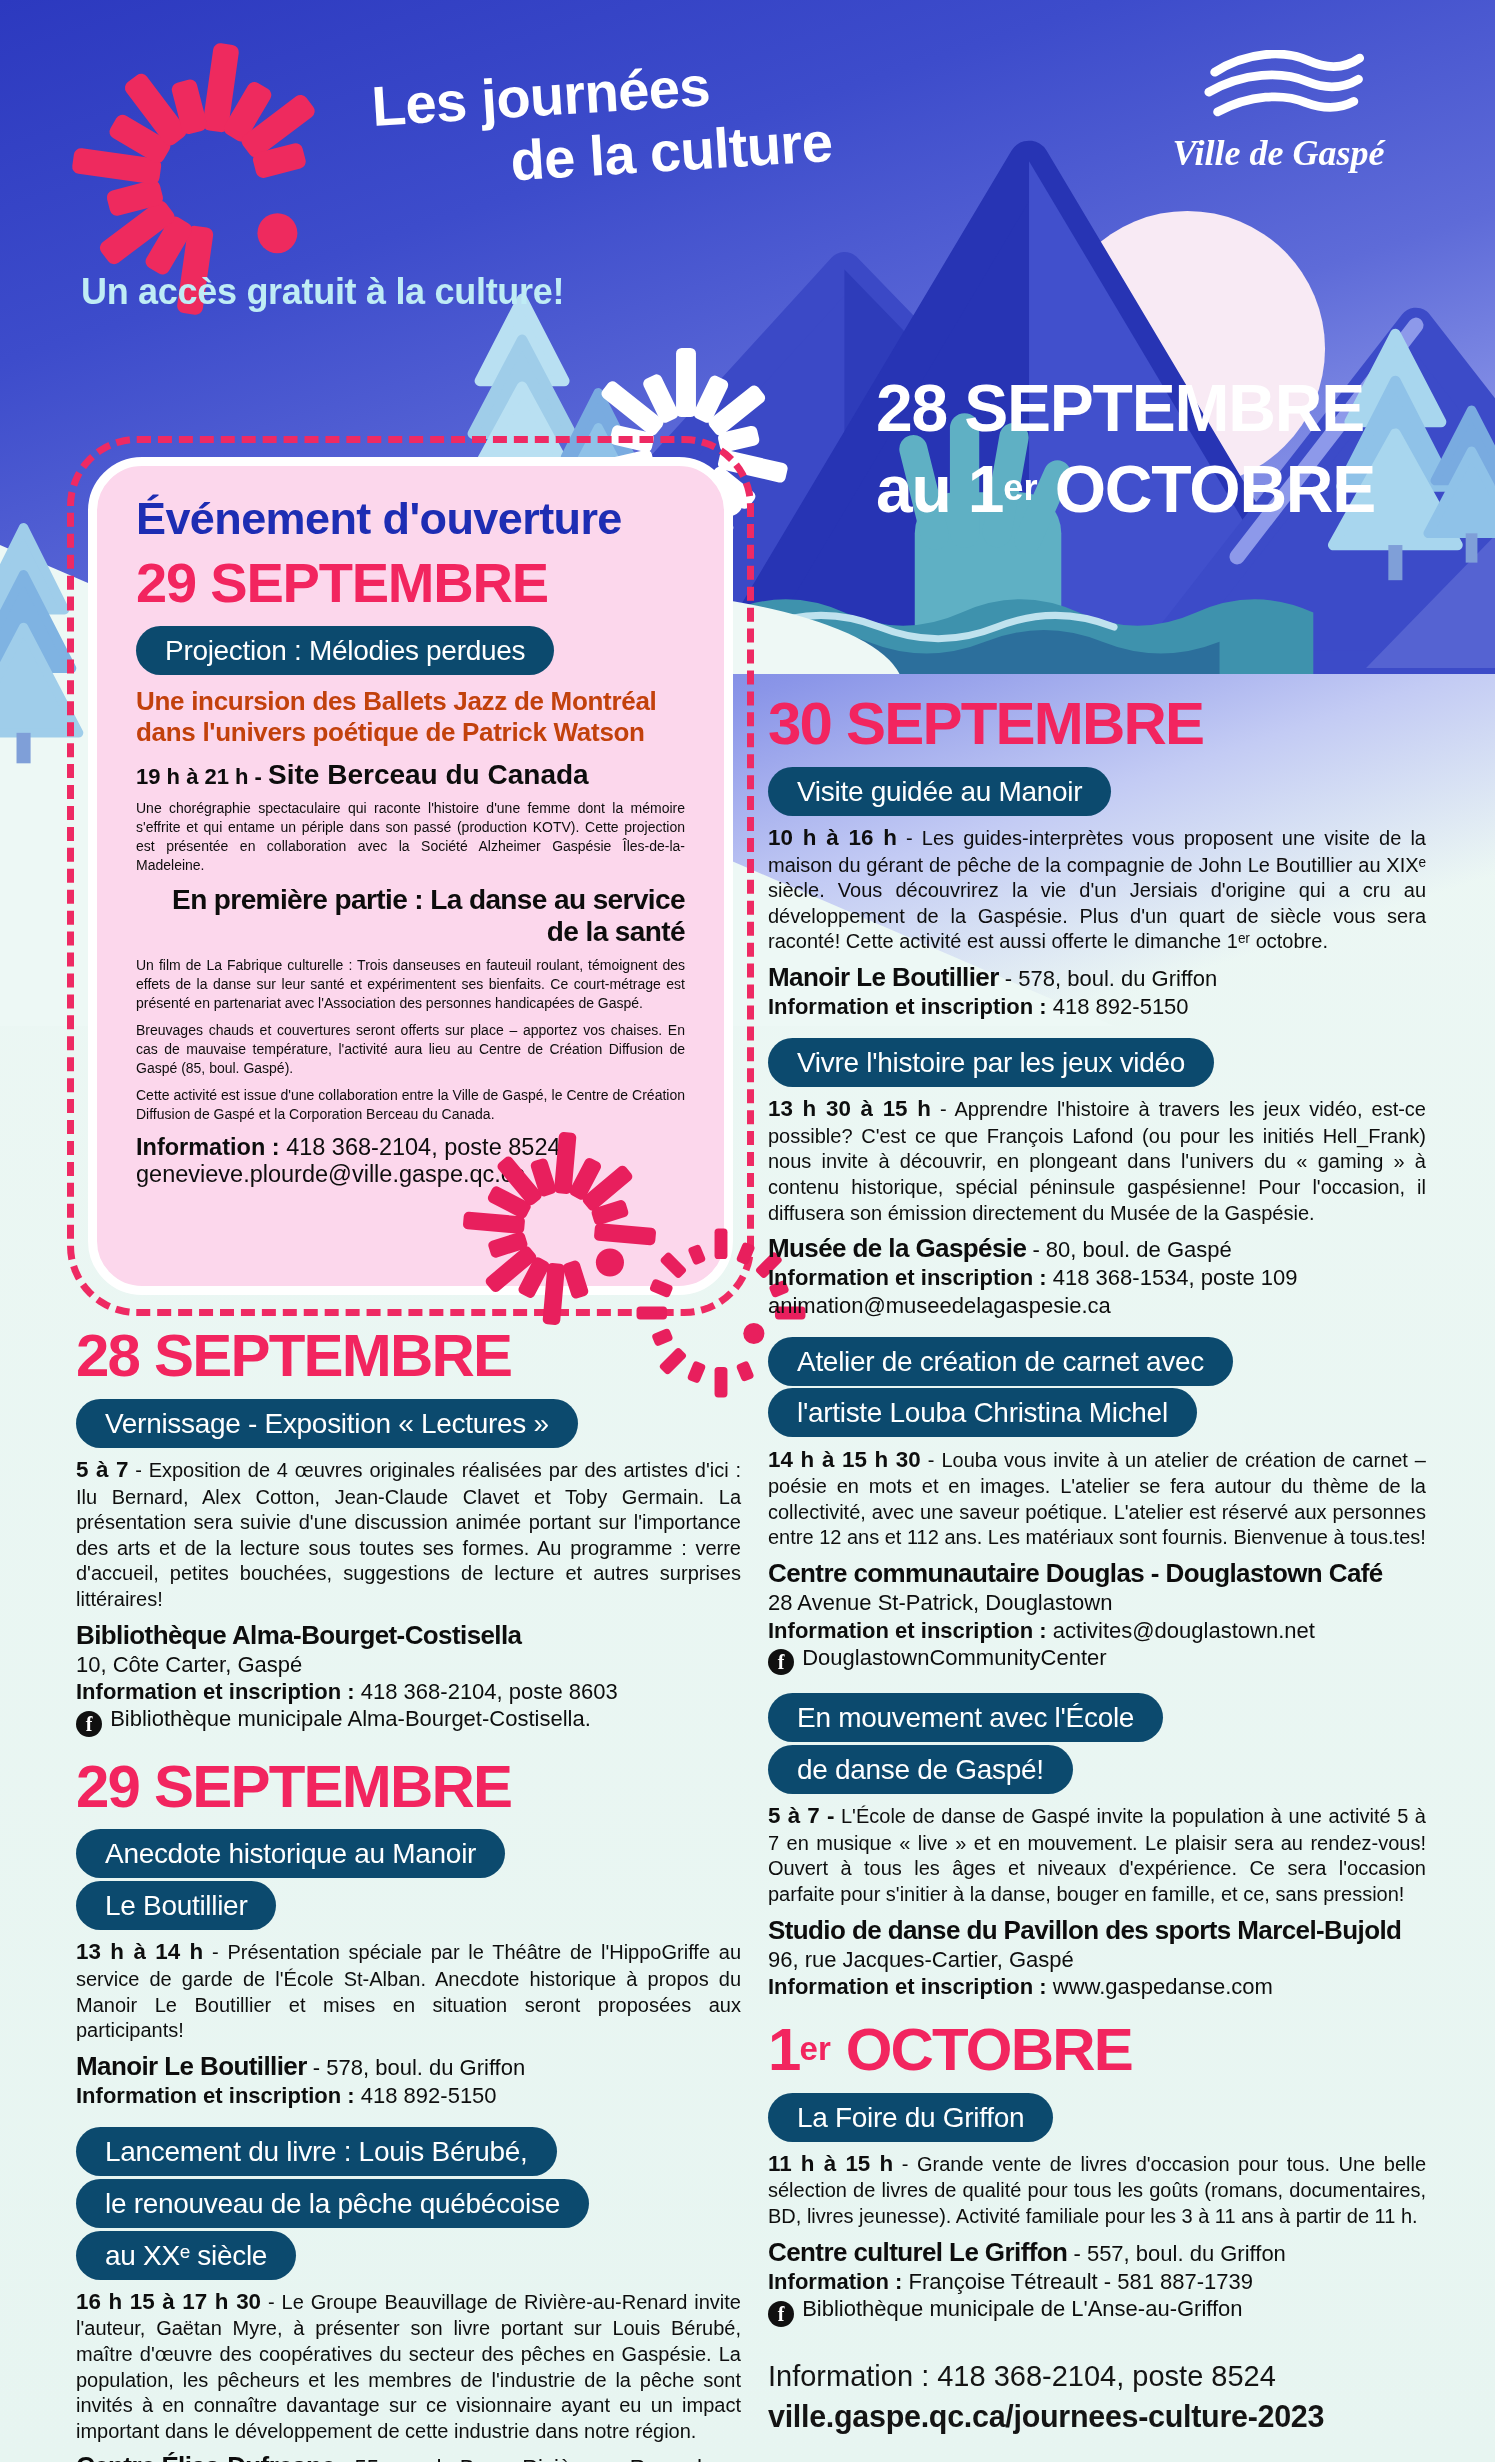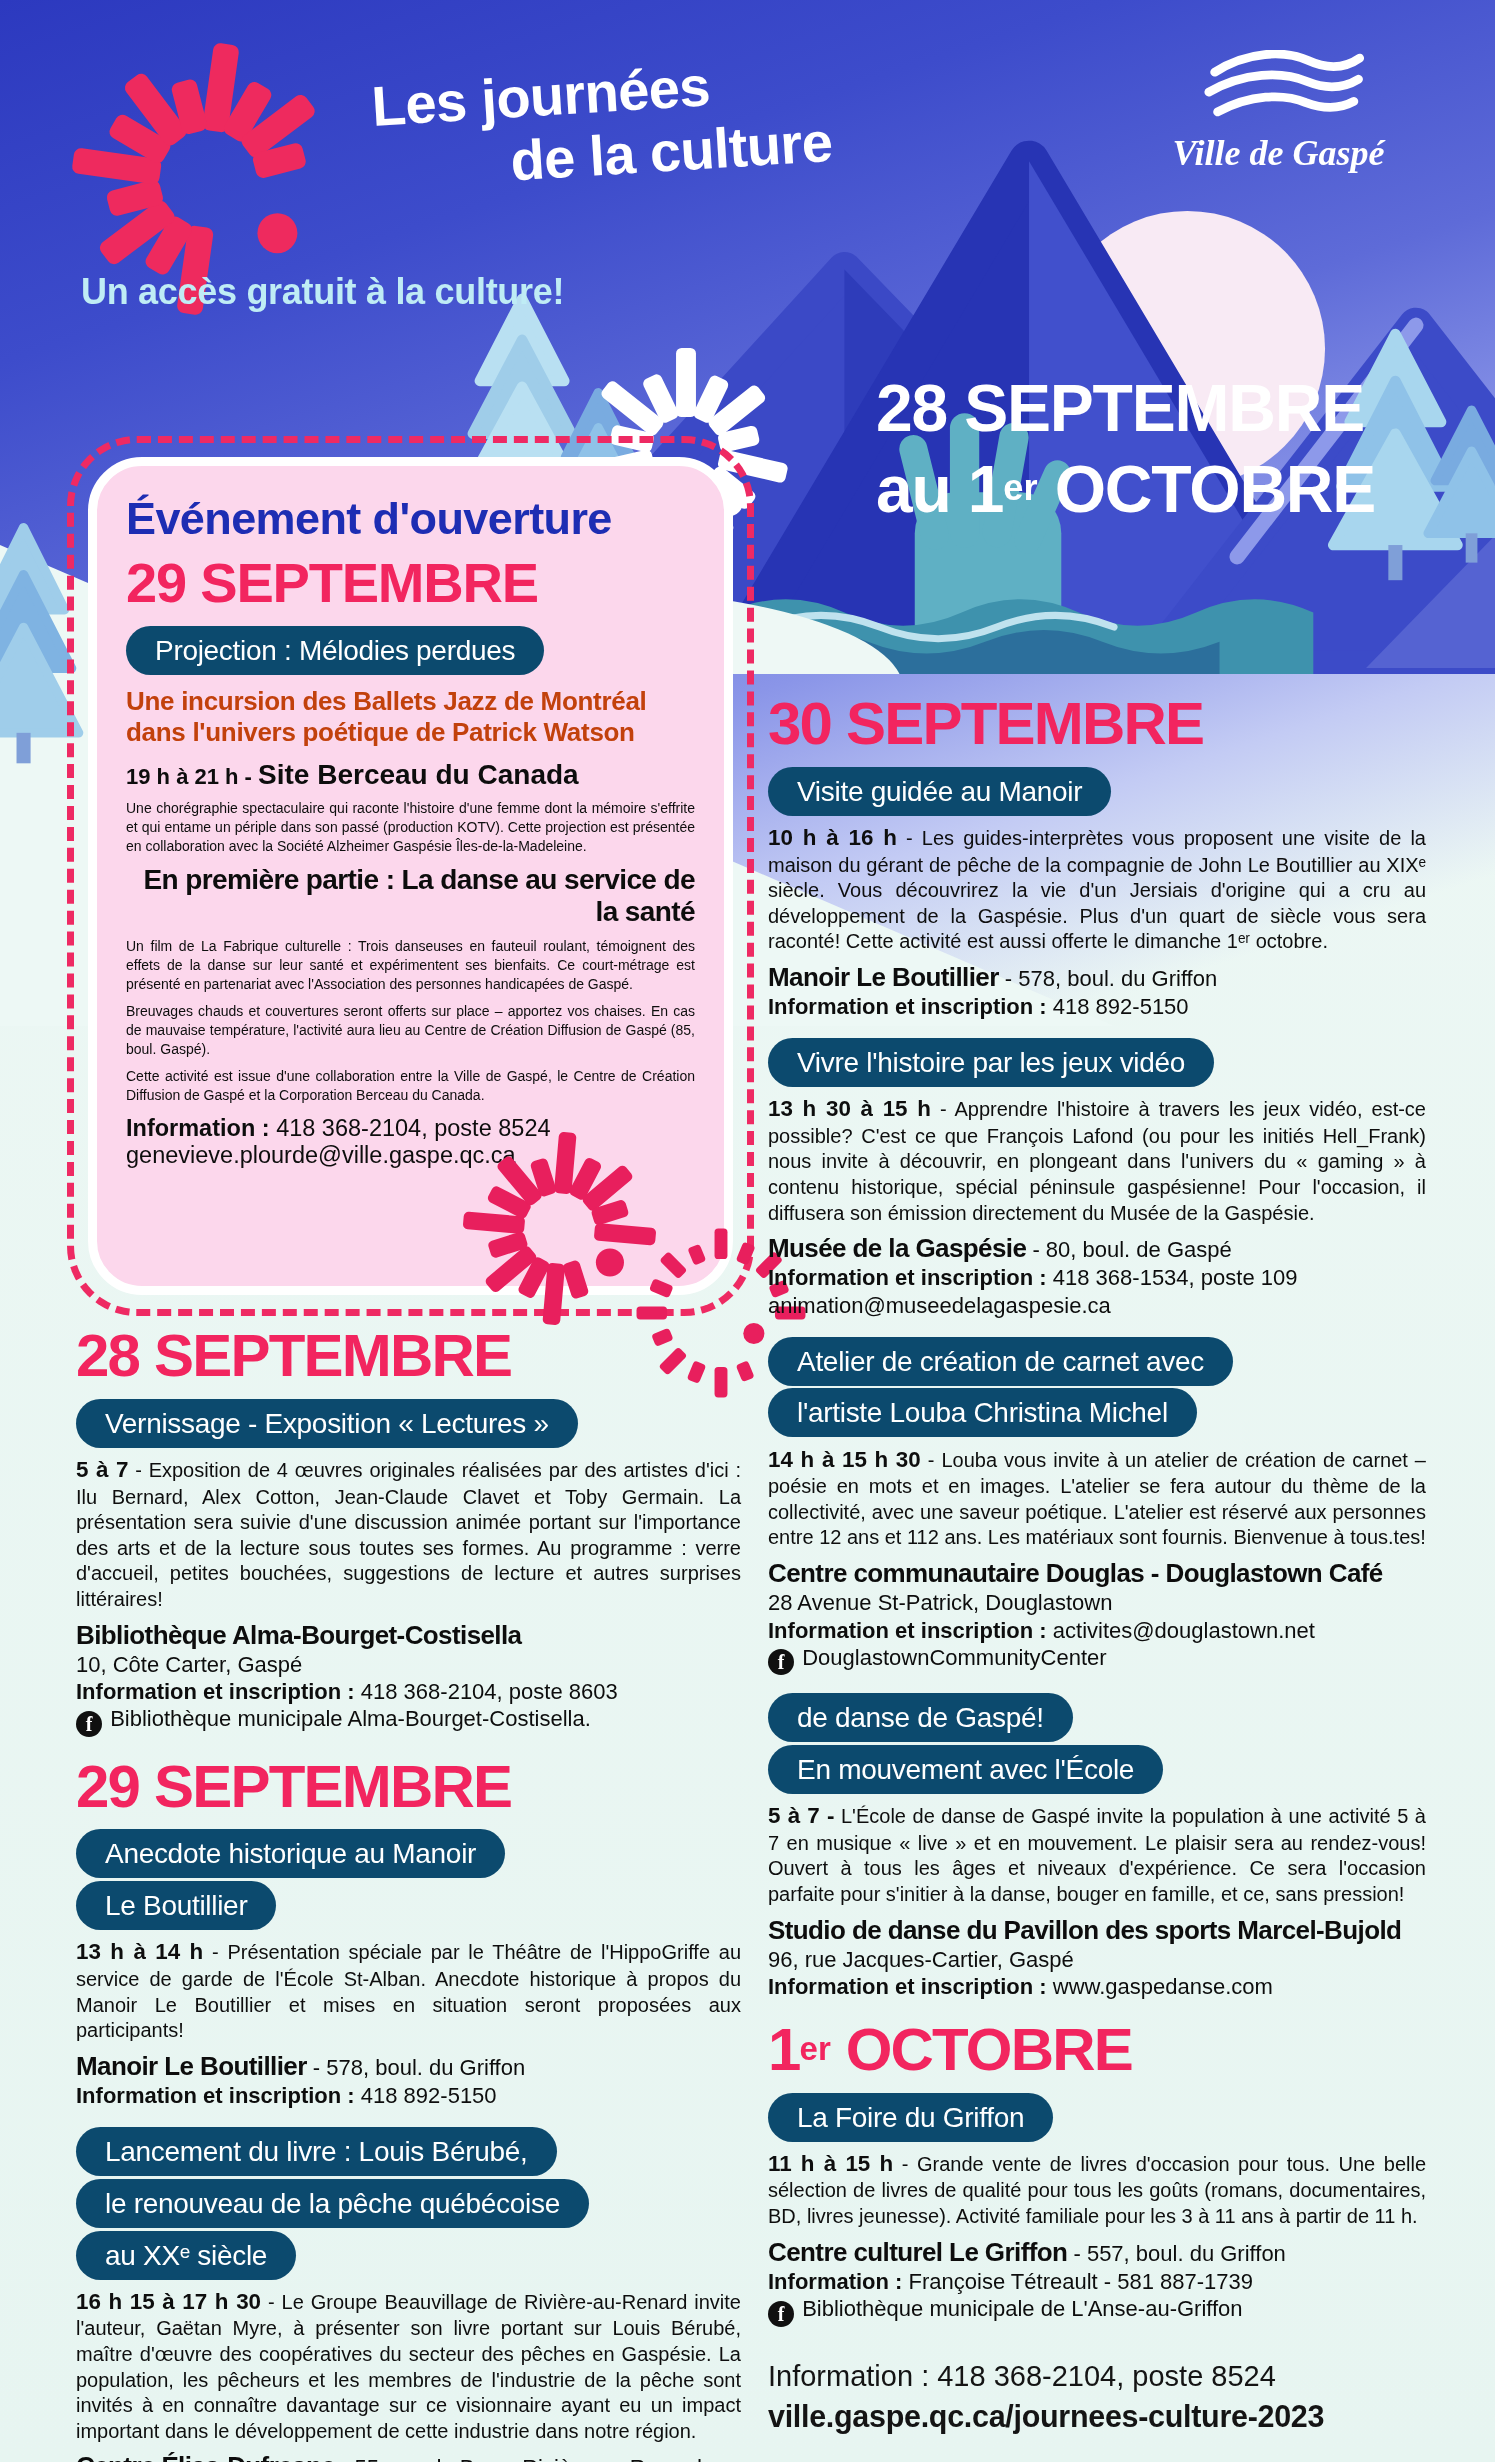--- a/index.html
+++ b/index.html
@@ -20,21 +20,21 @@
   .logo-title .l2{margin-left:135px;}
   .tagline{position:absolute;left:81px;top:271px;z-index:7;font-weight:700;font-size:36px;color:#bfecf5;letter-spacing:-0.3px;}
   .city-logo{position:absolute;left:1132px;top:50px;width:293px;z-index:7;text-align:center;color:#fff;}
   .city-logo .name{font-family:"Liberation Serif","DejaVu Serif",serif;font-style:italic;font-weight:700;font-size:36px;margin-top:3.5px;white-space:nowrap;}
   .dates{position:absolute;left:876px;top:368px;z-index:7;color:#fff;font-weight:700;font-size:66px;line-height:1.22;letter-spacing:-1.2px;white-space:nowrap;}
   .dates sup{font-size:55%;vertical-align:28%;letter-spacing:0;}
   
   .pb-wrap{position:absolute;left:88px;top:457px;width:645px;height:838px;z-index:5;}
   .pb-dash{position:absolute;left:-21px;top:-21px;right:-21px;bottom:-21px;border:7.6px dashed #ee2a63;border-radius:70px;}
   .pb{position:absolute;left:0;top:0;right:0;bottom:0;background:#fcd7ec;border:9.4px solid #ffffff;border-radius:54px;
-      padding:27px 29px;box-sizing:border-box;}
+      padding:27px 39px;box-sizing:border-box;}
   .ev-title{color:#1d2db3;font-weight:700;font-size:45px;letter-spacing:-0.6px;}
   .ev-date{color:#f2255f;font-weight:700;font-size:56px;letter-spacing:-1.2px;margin-top:4.7px;}
   .pill{display:inline-block;background:#0c4a6e;color:#fff;font-weight:400;font-size:28px;line-height:49px;
         padding:0 29px;border-radius:41px;letter-spacing:-0.3px;white-space:nowrap;}
   .pb .pill{margin-top:11.7px;}
   .pb-sub{color:#c2410c;font-weight:700;font-size:26px;line-height:1.18;margin-top:10.6px;letter-spacing:-0.3px;}
   .pb-when{margin-top:11.7px;font-size:22px;color:#0d0d0d;font-weight:700;}
   .pb-when .site{font-size:28px;}
   .pb p.body{margin:8.2px 0 0 0;}
   .body{font-size:14px;line-height:1.36;color:#0e0e0e;text-align:justify;}
@@ -314,22 +314,22 @@
       </div>
       <p class="body"><span class="lead">14 h à 15 h 30</span> <span>- Louba vous invite à un atelier de création de carnet – poésie en mots et en images. L'atelier se fera autour du thème de la collectivité, avec une saveur poétique. L'atelier est réservé aux personnes entre 12 ans et 112 ans. Les matériaux sont fournis. Bienvenue à tous.tes!</span></p>
       <div class="venue"><span class="vname">Centre communautaire Douglas - Douglastown Café</span></div>
       <div class="vline">28 Avenue St-Patrick, Douglastown</div>
       <div class="vline"><span class="vlbl">Information et inscription :</span> <span>activites@douglastown.net</span></div>
       <div class="vline"><span class="fbic"></span><span>DouglastownCommunityCenter</span></div>
     </div>
 
     <div class="ev">
       <div class="pill-stack">
+        <span class="pill">En mouvement avec l'École</span>
         <span class="pill">de danse de Gaspé!</span>
-        <span class="pill">En mouvement avec l'École</span>
       </div>
       <p class="body"><span class="lead">5 à 7 -</span> <span>L'École de danse de Gaspé invite la population à une activité 5 à 7 en musique « live » et en mouvement. Le plaisir sera au rendez-vous! Ouvert à tous les âges et niveaux d'expérience. Ce sera l'occasion parfaite pour s'initier à la danse, bouger en famille, et ce, sans pression!</span></p>
       <div class="venue"><span class="vname">Studio de danse du Pavillon des sports Marcel-Bujold</span></div>
       <div class="vline">96, rue Jacques-Cartier, Gaspé</div>
       <div class="vline"><span class="vlbl">Information et inscription :</span> <span>www.gaspedanse.com</span></div>
     </div>
 
     <h2 class="date-h" style="margin-top:11px;"><span>1</span><sup>er</sup><span> OCTOBRE</span></h2>
 
     <div class="ev">

